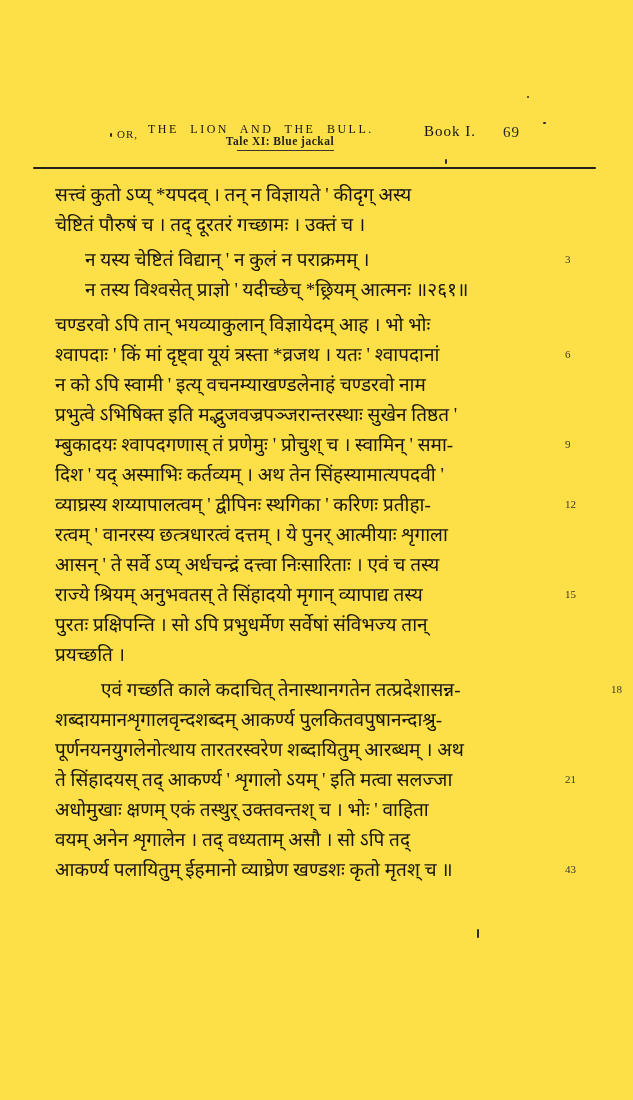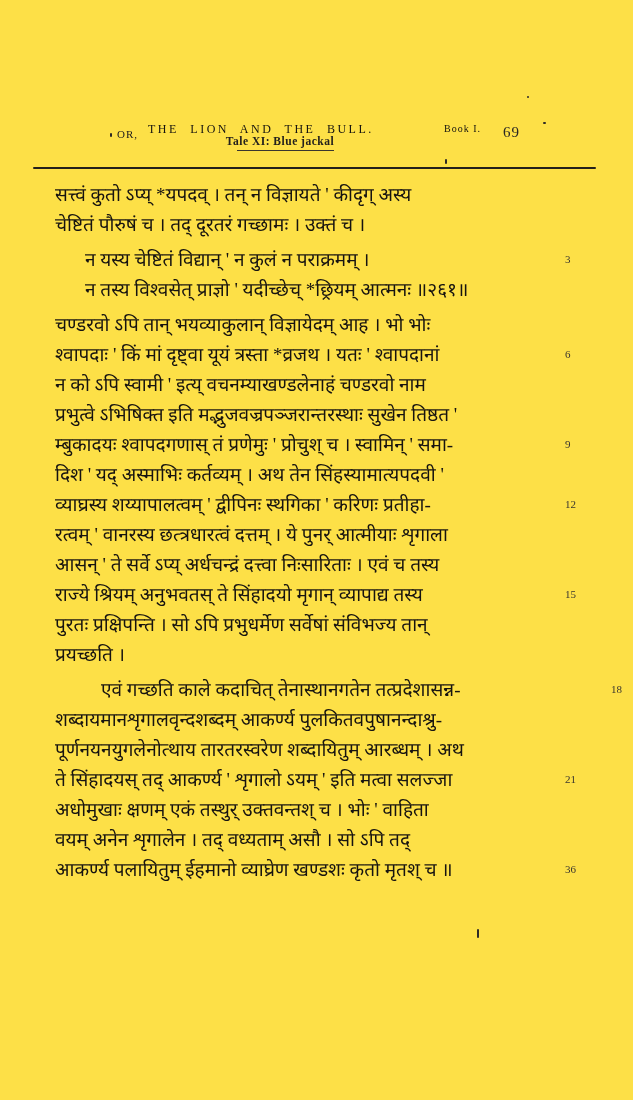--- a/index.html
+++ b/index.html
@@ -18,22 +18,22 @@
   }
   .rh-prefix{
     position:absolute;left:117px;top:6px;
     font-size:11px;letter-spacing:1px;color:#23201d;
   }
   .rh-title{
     position:absolute;left:148px;top:0;
     font-size:12px;letter-spacing:2.5px;word-spacing:6px;color:#15130f;
   }
   .rh-book{
-    position:absolute;left:444px;top:1px;
-    font-size:10px;letter-spacing:1px;color:#15130f;
+    position:absolute;left:424px;top:1px;
+    font-size:15px;letter-spacing:1px;color:#15130f;
   }
   .rh-pageno{
     position:absolute;left:503px;top:2px;
     font-size:15px;letter-spacing:1px;color:#2a2724;
   }
   .title-underline{
     position:absolute;left:237px;top:150px;width:97px;height:1px;
     background:#3a362f;
   }
   .tale-caption{
@@ -103,21 +103,21 @@
       <div class="line"><span>आसन् ' ते सर्वे ऽप्य् अर्धचन्द्रं दत्त्वा निःसारिताः । एवं च तस्य</span></div>
       <div class="line"><span>राज्ये श्रियम् अनुभवतस् ते सिंहादयो मृगान् व्यापाद्य तस्य</span><span class="lnum">15</span></div>
       <div class="line"><span>पुरतः प्रक्षिपन्ति । सो ऽपि प्रभुधर्मेण सर्वेषां संविभज्य तान्</span></div>
       <div class="line"><span>प्रयच्छति ।</span></div>
       <div class="line indent gap"><span>एवं गच्छति काले कदाचित् तेनास्थानगतेन तत्प्रदेशासन्न-</span><span class="lnum">18</span></div>
       <div class="line"><span>शब्दायमानशृगालवृन्दशब्दम् आकर्ण्य पुलकितवपुषानन्दाश्रु-</span></div>
       <div class="line"><span>पूर्णनयनयुगलेनोत्थाय तारतरस्वरेण शब्दायितुम् आरब्धम् । अथ</span></div>
       <div class="line"><span>ते सिंहादयस् तद् आकर्ण्य ' शृगालो ऽयम् ' इति मत्वा सलज्जा</span><span class="lnum">21</span></div>
       <div class="line"><span>अधोमुखाः क्षणम् एकं तस्थुर् उक्तवन्तश् च । भोः ' वाहिता</span></div>
       <div class="line"><span>वयम् अनेन शृगालेन । तद् वध्यताम् असौ । सो ऽपि तद्</span></div>
-      <div class="line"><span>आकर्ण्य पलायितुम् ईहमानो व्याघ्रेण खण्डशः कृतो मृतश् च ॥</span><span class="lnum">36</span></div>
+      <div class="line"><span>आकर्ण्य पलायितुम् ईहमानो व्याघ्रेण खण्डशः कृतो मृतश् च ॥</span><span class="lnum">43</span></div>
     </div>
 
   <div class="speck s1"></div>
   <div class="speck s2"></div>
   <div class="speck s3"></div>
   <div class="speck s4"></div>
   <div class="speck s5"></div>
 
 </div>
 

